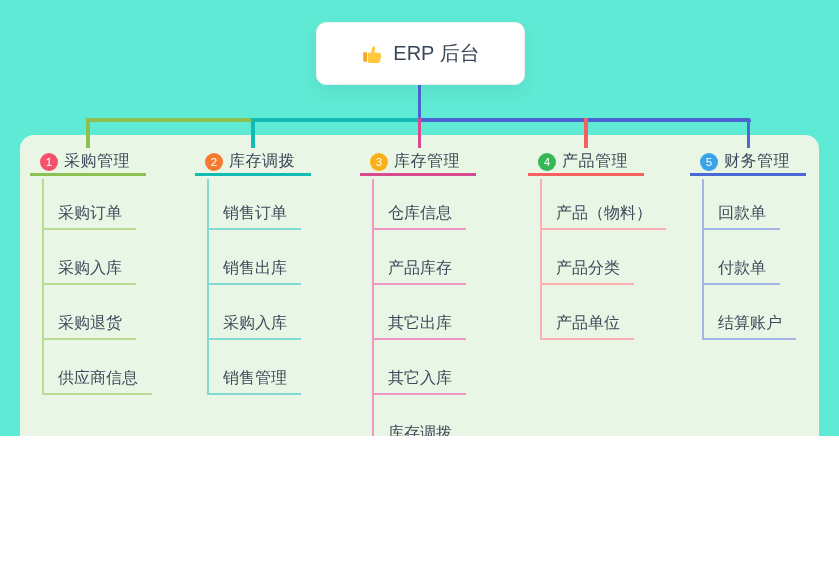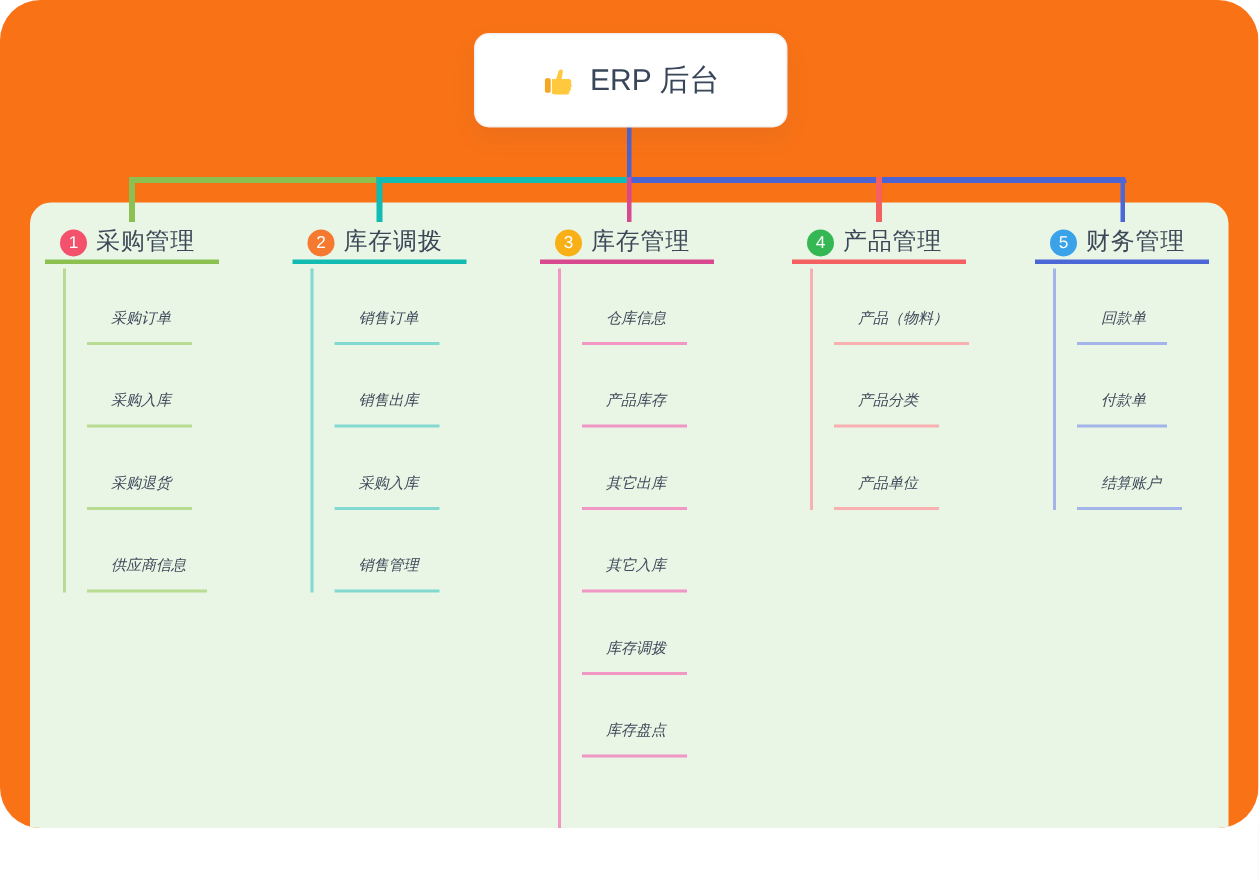--- a/index.html
+++ b/index.html
@@ -1,17 +1,17 @@
 <!DOCTYPE html>
 <html lang="zh"><head>
 <meta charset="utf-8">
 <style>
   html,body{margin:0;padding:0;background:#ffffff;}
-  .canvas{position:relative;width:839px;height:552px;background:#f97316;overflow:hidden;
-          font-family:"Liberation Sans","DejaVu Sans",sans-serif;border-radius:27px;}
+  .canvas{position:relative;width:839px;height:436px;background:#5eead4;overflow:hidden;
+          font-family:"Liberation Sans","DejaVu Sans",sans-serif;}
   .panel{position:absolute;left:20px;top:135px;width:799px;height:433px;
          background:#e9f6e6;border-radius:14px;}
   
   .stem{position:absolute;left:417.75px;top:83px;width:3.5px;height:37px;}
   .hseg{position:absolute;top:118px;height:3.5px;}
   .seg1{left:86.25px;width:165px;border-top-left-radius:3px;}
   .seg2{left:251.25px;width:166.5px;}
   .seg3{left:417.75px;width:333px;border-top-right-radius:3px;}
   .drop{position:absolute;top:118px;width:3.5px;height:30px;}
   .d0{left:86.25px;}.d1{left:251.25px;}.d2{left:417.75px;}.d3{left:584.25px;}.d4{left:746.75px;}
@@ -26,23 +26,23 @@
   .branch{position:absolute;top:0;width:116px;height:588px;}
   .b0{left:30px;}.b1{left:195px;}.b2{left:360px;}.b3{left:528px;}.b4{left:690px;}
   .bhead{position:absolute;left:0;top:150px;width:116px;height:26px;box-sizing:border-box;
          display:flex;align-items:center;gap:6px;padding-left:10px;
          border-bottom:3px solid var(--line);cursor:pointer;}
   .badge{flex:0 0 auto;width:18px;height:18px;border-radius:50%;background:var(--badge);
          color:#ffffff;font-size:11.5px;line-height:18px;text-align:center;}
   .blabel{font-size:16px;color:#3c4858;letter-spacing:.5px;white-space:nowrap;}
   .trunk{position:absolute;left:12px;top:179px;width:2px;background:var(--cl);}
   .trunk-3{height:161px;}.trunk-4{height:216px;}.trunk-7{height:381px;}
-  .child{position:absolute;left:28px;height:26px;line-height:22px;box-sizing:content-box;
+  .child{position:absolute;left:12px;height:26px;line-height:22px;box-sizing:content-box;
          border-bottom:2px solid var(--cl);padding:0 14px 0 16px;
-         font-size:10px;color:#3f4a5a;white-space:nowrap;cursor:pointer;font-style:italic;}
+         font-size:16px;color:#3f4a5a;white-space:nowrap;cursor:pointer;}
   .c0{top:202px;}.c1{top:257px;}.c2{top:312px;}.c3{top:367px;}
   .c4{top:422px;}.c5{top:477px;}.c6{top:532px;}
 </style>
 </head>
 <body>
 
 <div class="canvas">
 
   <div class="panel"></div>
 

